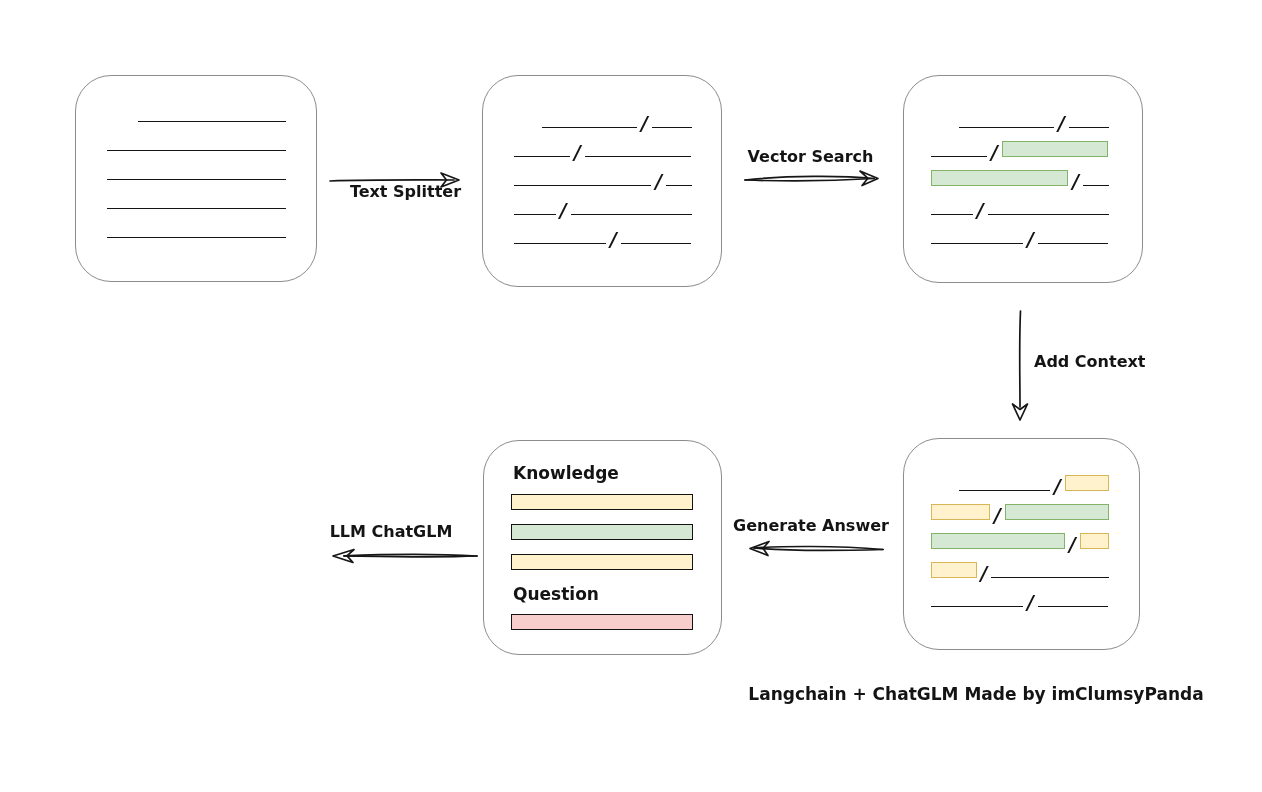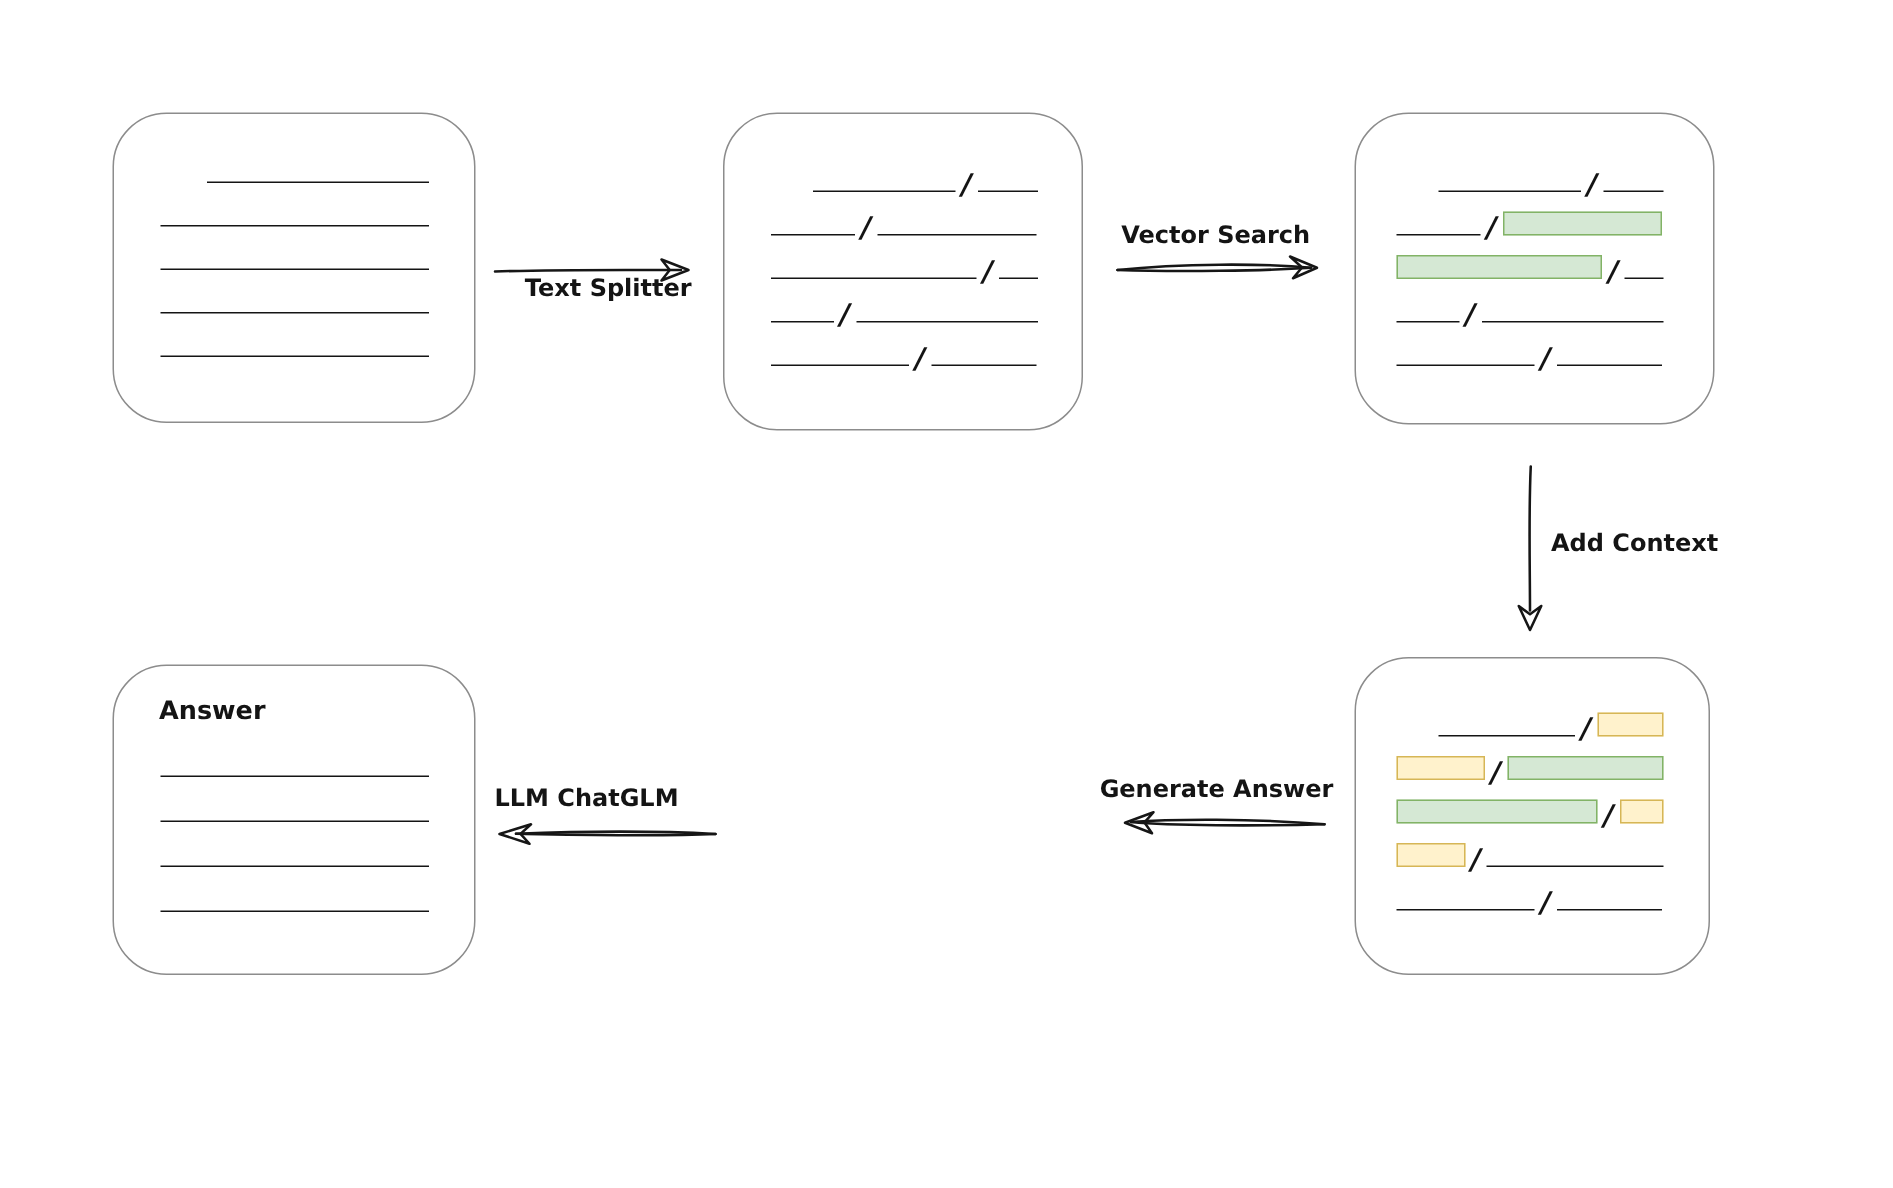--- a/index.html
+++ b/index.html
@@ -137,38 +137,33 @@
           <span class="seg-line" style="width: 119px;"></span>
         </div>
         <div class="seg-row" style="height: 29px;">
           <span class="seg-line" style="width: 92px;"></span>
           <span class="slash">/</span>
           <span class="seg-line" style="width: 70px;"></span>
         </div>
       </div>
   </div>
 
-
-  <div class="node" style="left: 75px; top: 443px; width: 242px; height: 207px; border-color: rgb(140, 140, 140);">
-    <div class="node-label" style="left:30px; top:20px;">Answer</div>
-    <div class="rows" style="left:31px; top:44px; right:30px; --row-h:30px;">
-        <div class="seg-row" style="height: 30px;">
-          <span class="seg-line" style="width: 181px;"></span>
-        </div>
-        <div class="seg-row" style="height: 30px;">
-          <span class="seg-line" style="width: 181px;"></span>
-        </div>
-        <div class="seg-row" style="height: 30px;">
-          <span class="seg-line" style="width: 181px;"></span>
-        </div>
-        <div class="seg-row" style="height: 30px;">
-          <span class="seg-line" style="width: 181px;"></span>
-        </div>
+  <div class="node" style="left: 483px; top: 440px; width: 239px; height: 215px; border-color: rgb(140, 140, 140);">
+    <div class="node-label" style="left:29px; top:22px;">Knowledge</div>
+    <div class="rows" style="left:27px; top:53px; width:182px;">
+        <div class="bar chip-yellow"></div>
+        <div class="bar chip-green"></div>
+        <div class="bar chip-yellow"></div>
+      </div>
+    <div class="node-label" style="left:29px; top:143px;">Question</div>
+    <div class="rows" style="left:27px; top:173px; width:182px;">
+        <div class="bar chip-red"></div>
       </div>
   </div>
+
 
   <svg class="arrow" style="left:328px; top:169px;" width="138" height="22" viewBox="0 0 138 22">
     <path d="M2 12 C 45 10.5, 95 11, 126 11"></path>
     <path d="M113 4 L131 11 L113 18 L118.5 11 Z"></path>
   </svg>
   <div class="arrow-label" style="left:337px; top:148px; width:137px;margin-top:34px;">Text Splitter</div>
 
   <svg class="arrow" style="left:742px; top:167px;" width="146" height="23" viewBox="0 0 146 23">
     <path d="M3 13 C 45 8.5, 100 8.5, 132 11.5"></path>
     <path d="M3 13 C 45 14.5, 100 13.5, 132 11.5"></path>
@@ -189,13 +184,14 @@
   </svg>
   <div class="arrow-label" style="left:731px; top:516px; width:160px;">Generate Answer</div>
 
   <svg class="arrow" style="left:322px; top:547px;" width="160" height="18" viewBox="0 0 160 18">
     <path d="M155 9 C 115 6.8, 65 7.2, 22 8.8"></path>
     <path d="M155 9 C 115 10.8, 65 9.6, 22 8.9"></path>
     <path d="M32 2.5 L11 9 L31 15.5 L25 8.9 Z"></path>
   </svg>
   <div class="arrow-label" style="left:326px; top:522px; width:130px;">LLM ChatGLM</div>
 
+  <div class="footer" style="left:726px; top:684px; width:500px;">Langchain + ChatGLM Made by imClumsyPanda</div>
 </div>
 
 </body></html>

